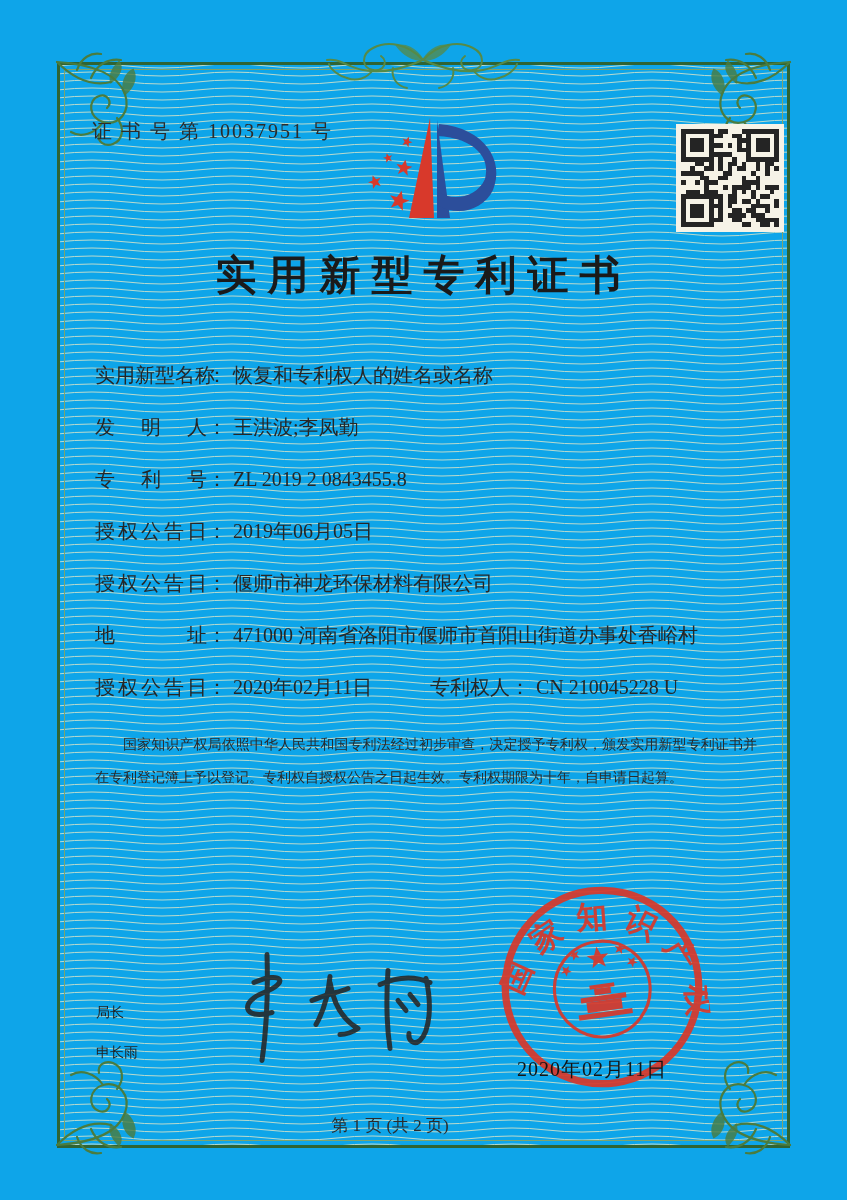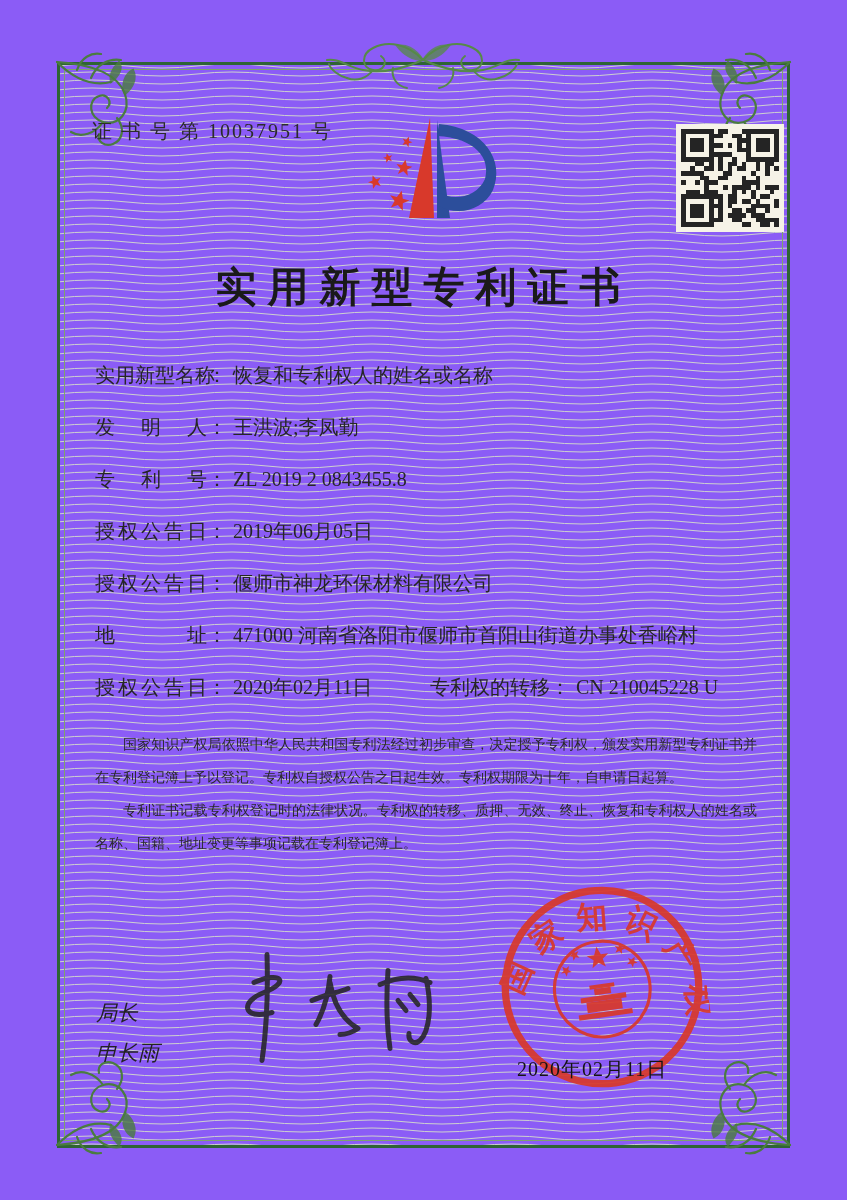--- a/index.html
+++ b/index.html
@@ -1,18 +1,18 @@
 <!DOCTYPE html>
 <html><head>
 <meta charset="utf-8">
 <style>
   html,body{margin:0;padding:0;}
   .page{
     position:relative; width:847px; height:1200px;
-    background:#8b5cf6; overflow:hidden;
+    background:#0ea5e9; overflow:hidden;
     font-family:"Liberation Serif","DejaVu Serif",serif;
     color:#222;
   }
   .waves{position:absolute;left:57px;top:62px;width:733px;height:1086px;z-index:0;}
   .border-outer{
     position:absolute;left:57px;top:62px;width:733px;height:1086px;
     border:3px solid #2f6434;box-sizing:border-box;z-index:1;
   }
   .border-inner{
     position:absolute;left:64px;top:69px;width:719px;height:1072px;
@@ -24,33 +24,33 @@
   .orn-bl{left:47px;top:1055px;transform:scale(-1,1);}
   .orn-br{left:700px;top:1055px;}
   .top-flourish{position:absolute;left:303px;top:34px;width:240px;height:60px;z-index:2;}
   .content{position:absolute;inset:0;z-index:3;}
   .cert-no{position:absolute;left:92px;top:118px;font-size:20px;letter-spacing:2px;color:#2b2b2b;}
   .logo{position:absolute;left:333px;top:106px;width:175px;height:130px;}
   .qr{position:absolute;left:676px;top:124px;width:108px;height:108px;background:#f6f3e7;padding:5px;box-sizing:border-box;}
   .qr-grid{display:grid;grid-template-columns:repeat(21,1fr);grid-template-rows:repeat(21,1fr);width:100%;height:100%;}
   .qr-grid div.on{background:#242424;}
   .title{
-    position:absolute;left:0;top:260px;width:100%;text-align:center;
+    position:absolute;left:0;top:248px;width:100%;text-align:center;
     font-size:41px;font-weight:700;letter-spacing:11px;color:#1a1a1a;
   }
   .fields{position:absolute;left:95px;top:362px;width:660px;font-size:20px;color:#262626;}
   .frow{height:52px;line-height:26px;white-space:nowrap;}
   .flabel{display:inline-block;width:5.6em;text-align:justify;text-align-last:justify;vertical-align:top;}
   .fcolon{display:inline-block;margin-right:6px;}
   .grant-row{position:relative;height:52px;line-height:26px;white-space:nowrap;font-size:20px;}
   .grant2{position:absolute;left:335px;top:0;}
   .paras{position:absolute;left:95px;top:728px;width:662px;font-size:14px;line-height:33px;
     text-align:justify;color:#2a2a2a;}
   .paras p{margin:0;text-indent:2em;}
-  .director{position:absolute;left:96px;top:993px;font-size:21px;color:#222;line-height:40px;font-style:italic;}
+  .director{position:absolute;left:96px;top:993px;font-size:14px;color:#222;line-height:40px;}
   .signature{position:absolute;left:212px;top:946px;width:240px;height:120px;}
   .seal{position:absolute;left:498px;top:883px;width:208px;height:208px;transform:rotate(-8deg);opacity:.93;}
   .seal-date{position:absolute;left:517px;top:1056px;font-size:20px;letter-spacing:1px;color:#141414;}
   .page-info{position:absolute;left:0;top:1114px;width:780px;text-align:center;font-size:17px;color:#2b2b2b;}
   .footer-note{position:absolute;left:0;top:1203px;width:790px;text-align:center;font-size:17px;color:#2b2b2b;}
 </style>
 </head>
 <body>
 
 <div class="page">
@@ -584,28 +584,27 @@
         <span class="flabel">授权公告日</span><span class="fcolon">：</span><span>偃师市神龙环保材料有限公司</span>
       </div>
       <div class="frow">
         <span class="flabel">地址</span><span class="fcolon">：</span><span>471000 河南省洛阳市偃师市首阳山街道办事处香峪村</span>
       </div>
       <div class="grant-row">
         <span>
           <span class="flabel">授权公告日</span><span class="fcolon">：</span><span>2020年02月11日</span>
         </span>
         <span class="grant2">
-          <span>专利权的转移</span><span class="fcolon">：</span><span>CN 210045228 U</span>
+          <span>专利权人</span><span class="fcolon">：</span><span>CN 210045228 U</span>
         </span>
       </div>
     </div>
 
     <div class="paras">
       <p>国家知识产权局依照中华人民共和国专利法经过初步审查，决定授予专利权，颁发实用新型专利证书并在专利登记簿上予以登记。专利权自授权公告之日起生效。专利权期限为十年，自申请日起算。</p>
-      <p>专利证书记载专利权登记时的法律状况。专利权的转移、质押、无效、终止、恢复和专利权人的姓名或名称、国籍、地址变更等事项记载在专利登记簿上。</p>
     </div>
 
     <div class="director">
       <div>局长</div>
       <div>申长雨</div>
     </div>
 
     <svg class="signature" viewBox="0 0 240 115">
       <g stroke="#262626" stroke-width="5" fill="none" stroke-linecap="round" stroke-linejoin="round" opacity="0.88">
         <path d="M42,34 C70,22 78,34 52,44 C28,53 30,72 60,64"></path>
@@ -637,16 +636,17 @@
         <use href="#star" transform="translate(132,80) scale(0.55) rotate(35)"></use>
         <rect x="88" y="97" width="24" height="4"></rect>
         <rect x="92" y="101" width="16" height="6"></rect>
         <rect x="78" y="108" width="44" height="5"></rect>
         <rect x="83" y="113" width="34" height="10"></rect>
         <rect x="74" y="124" width="52" height="5"></rect>
       </g>
     </svg>
     <div class="seal-date">2020年02月11日</div>
 
+    <div class="page-info">第 1 页 (共 2 页)</div>
     <div class="footer-note">其他事项参见背面</div>
 
   </div>
 </div>
 
 </body></html>

